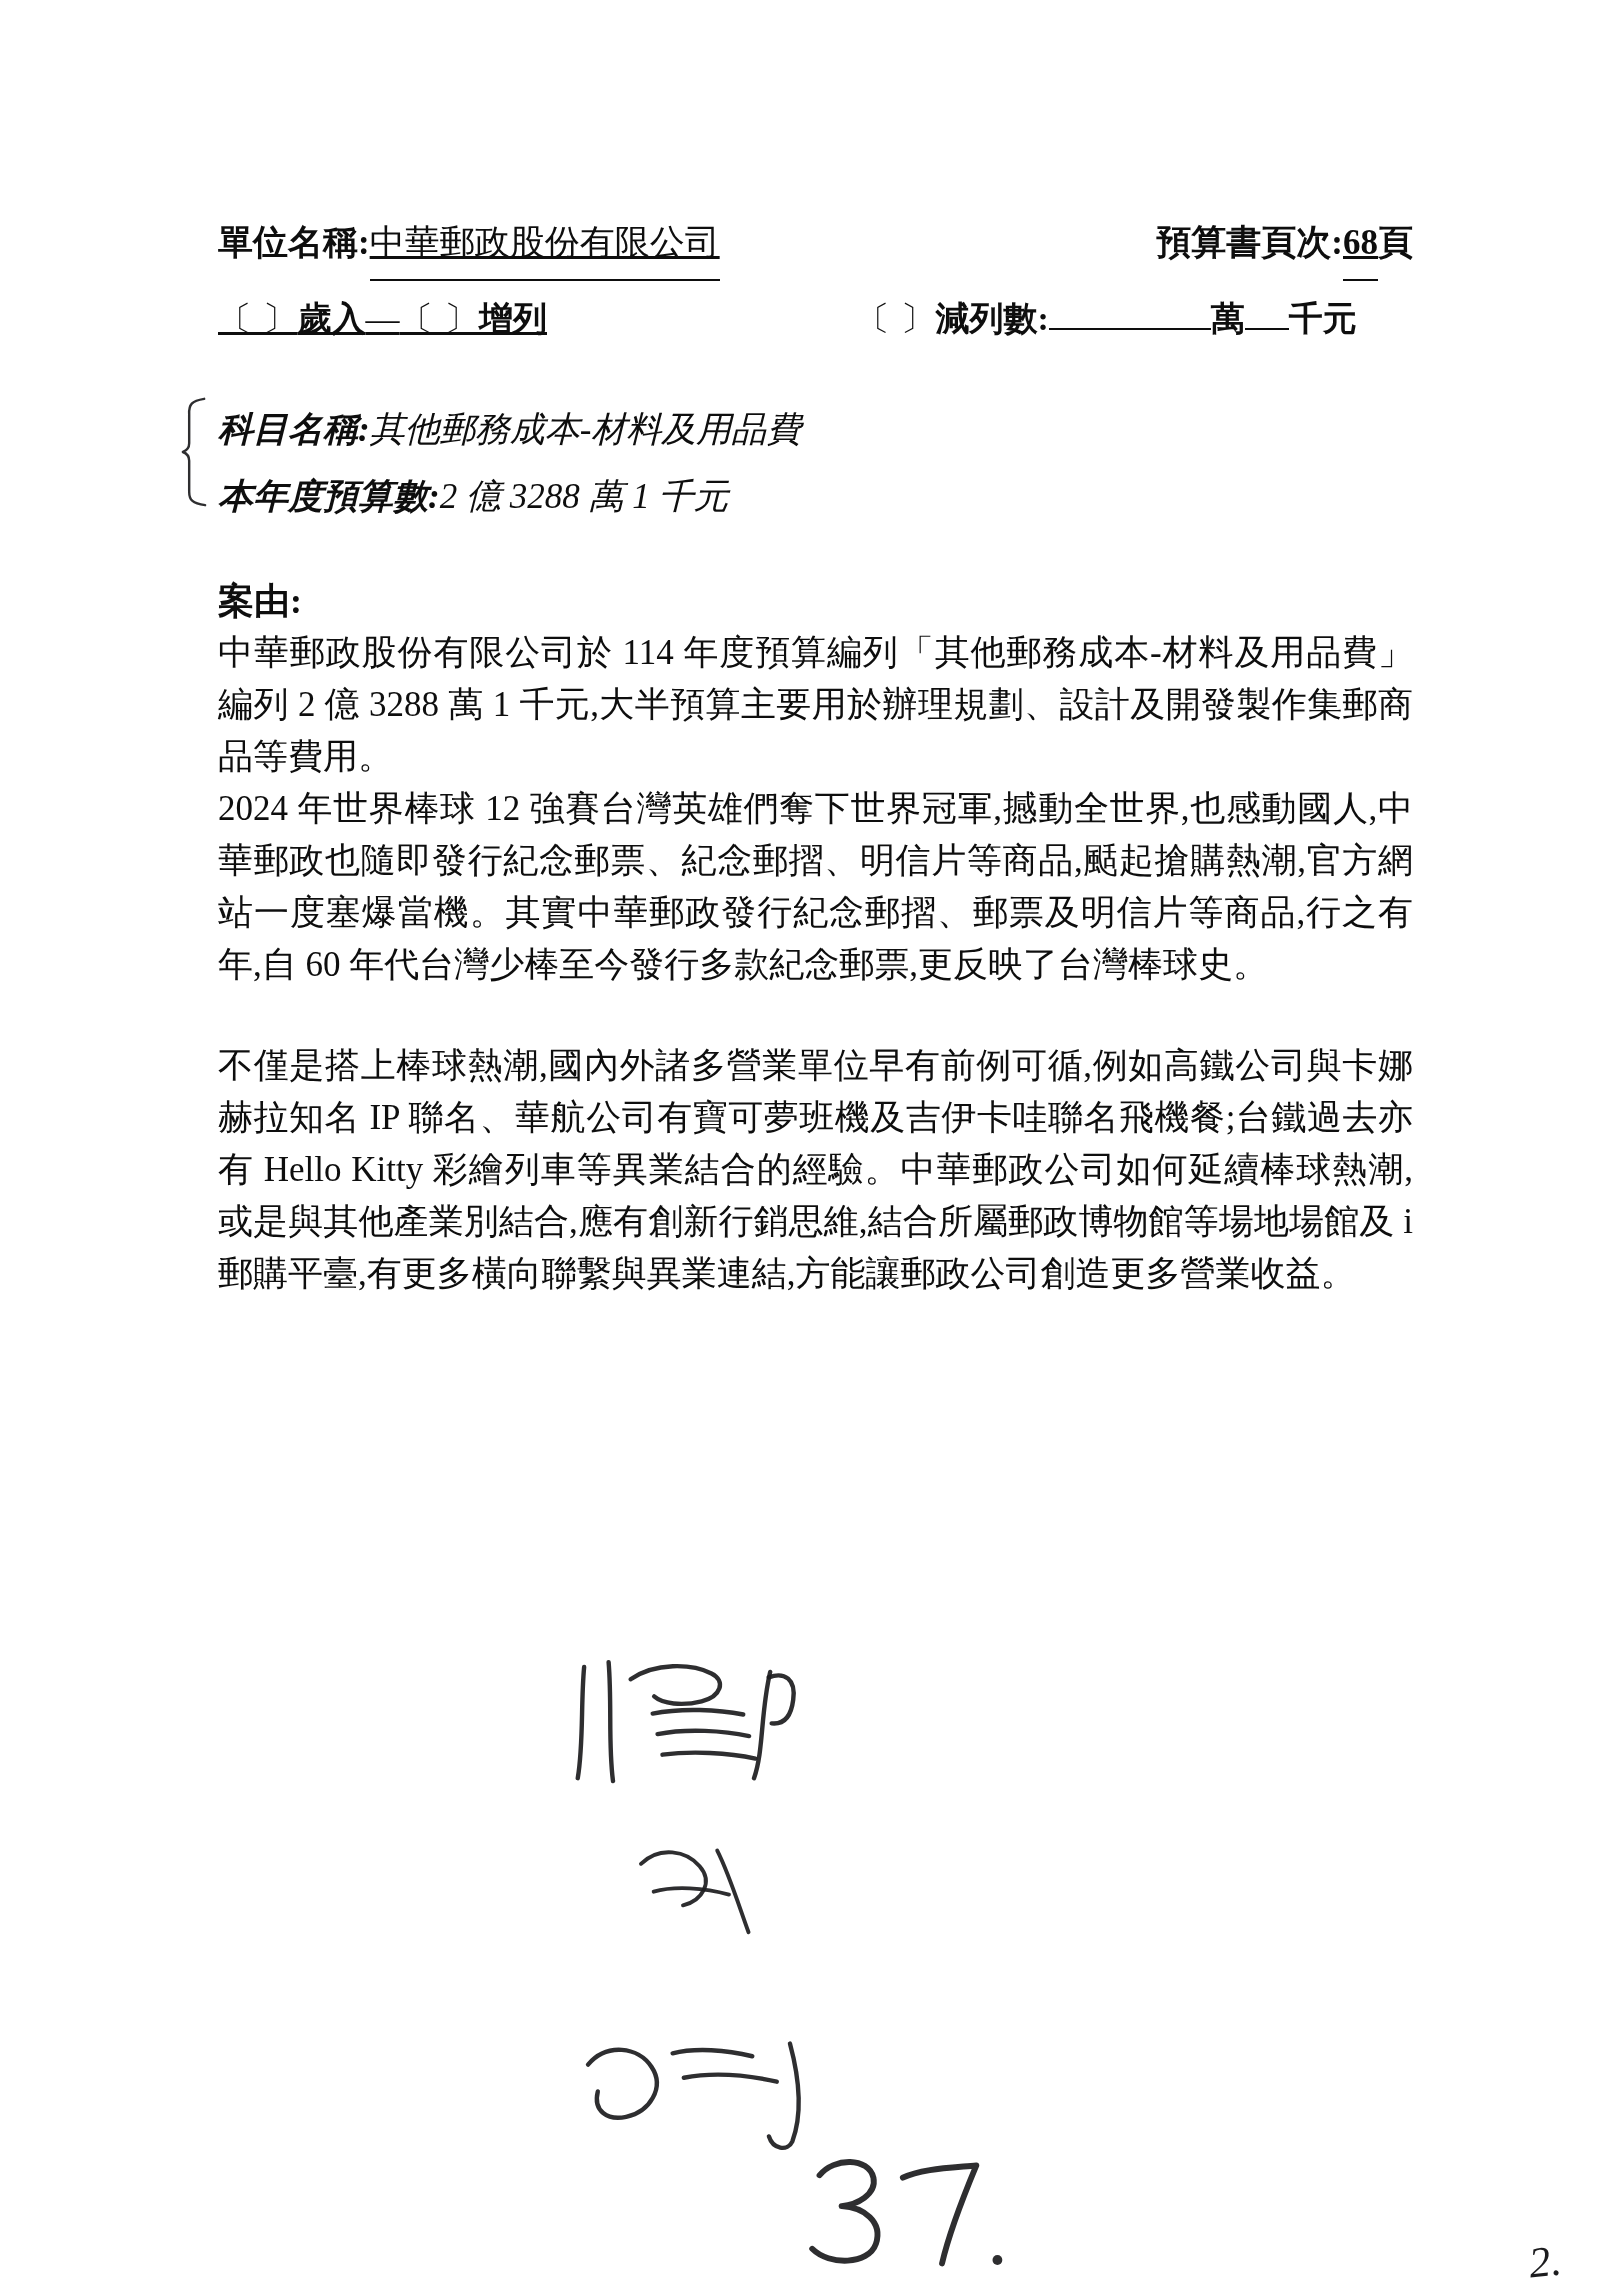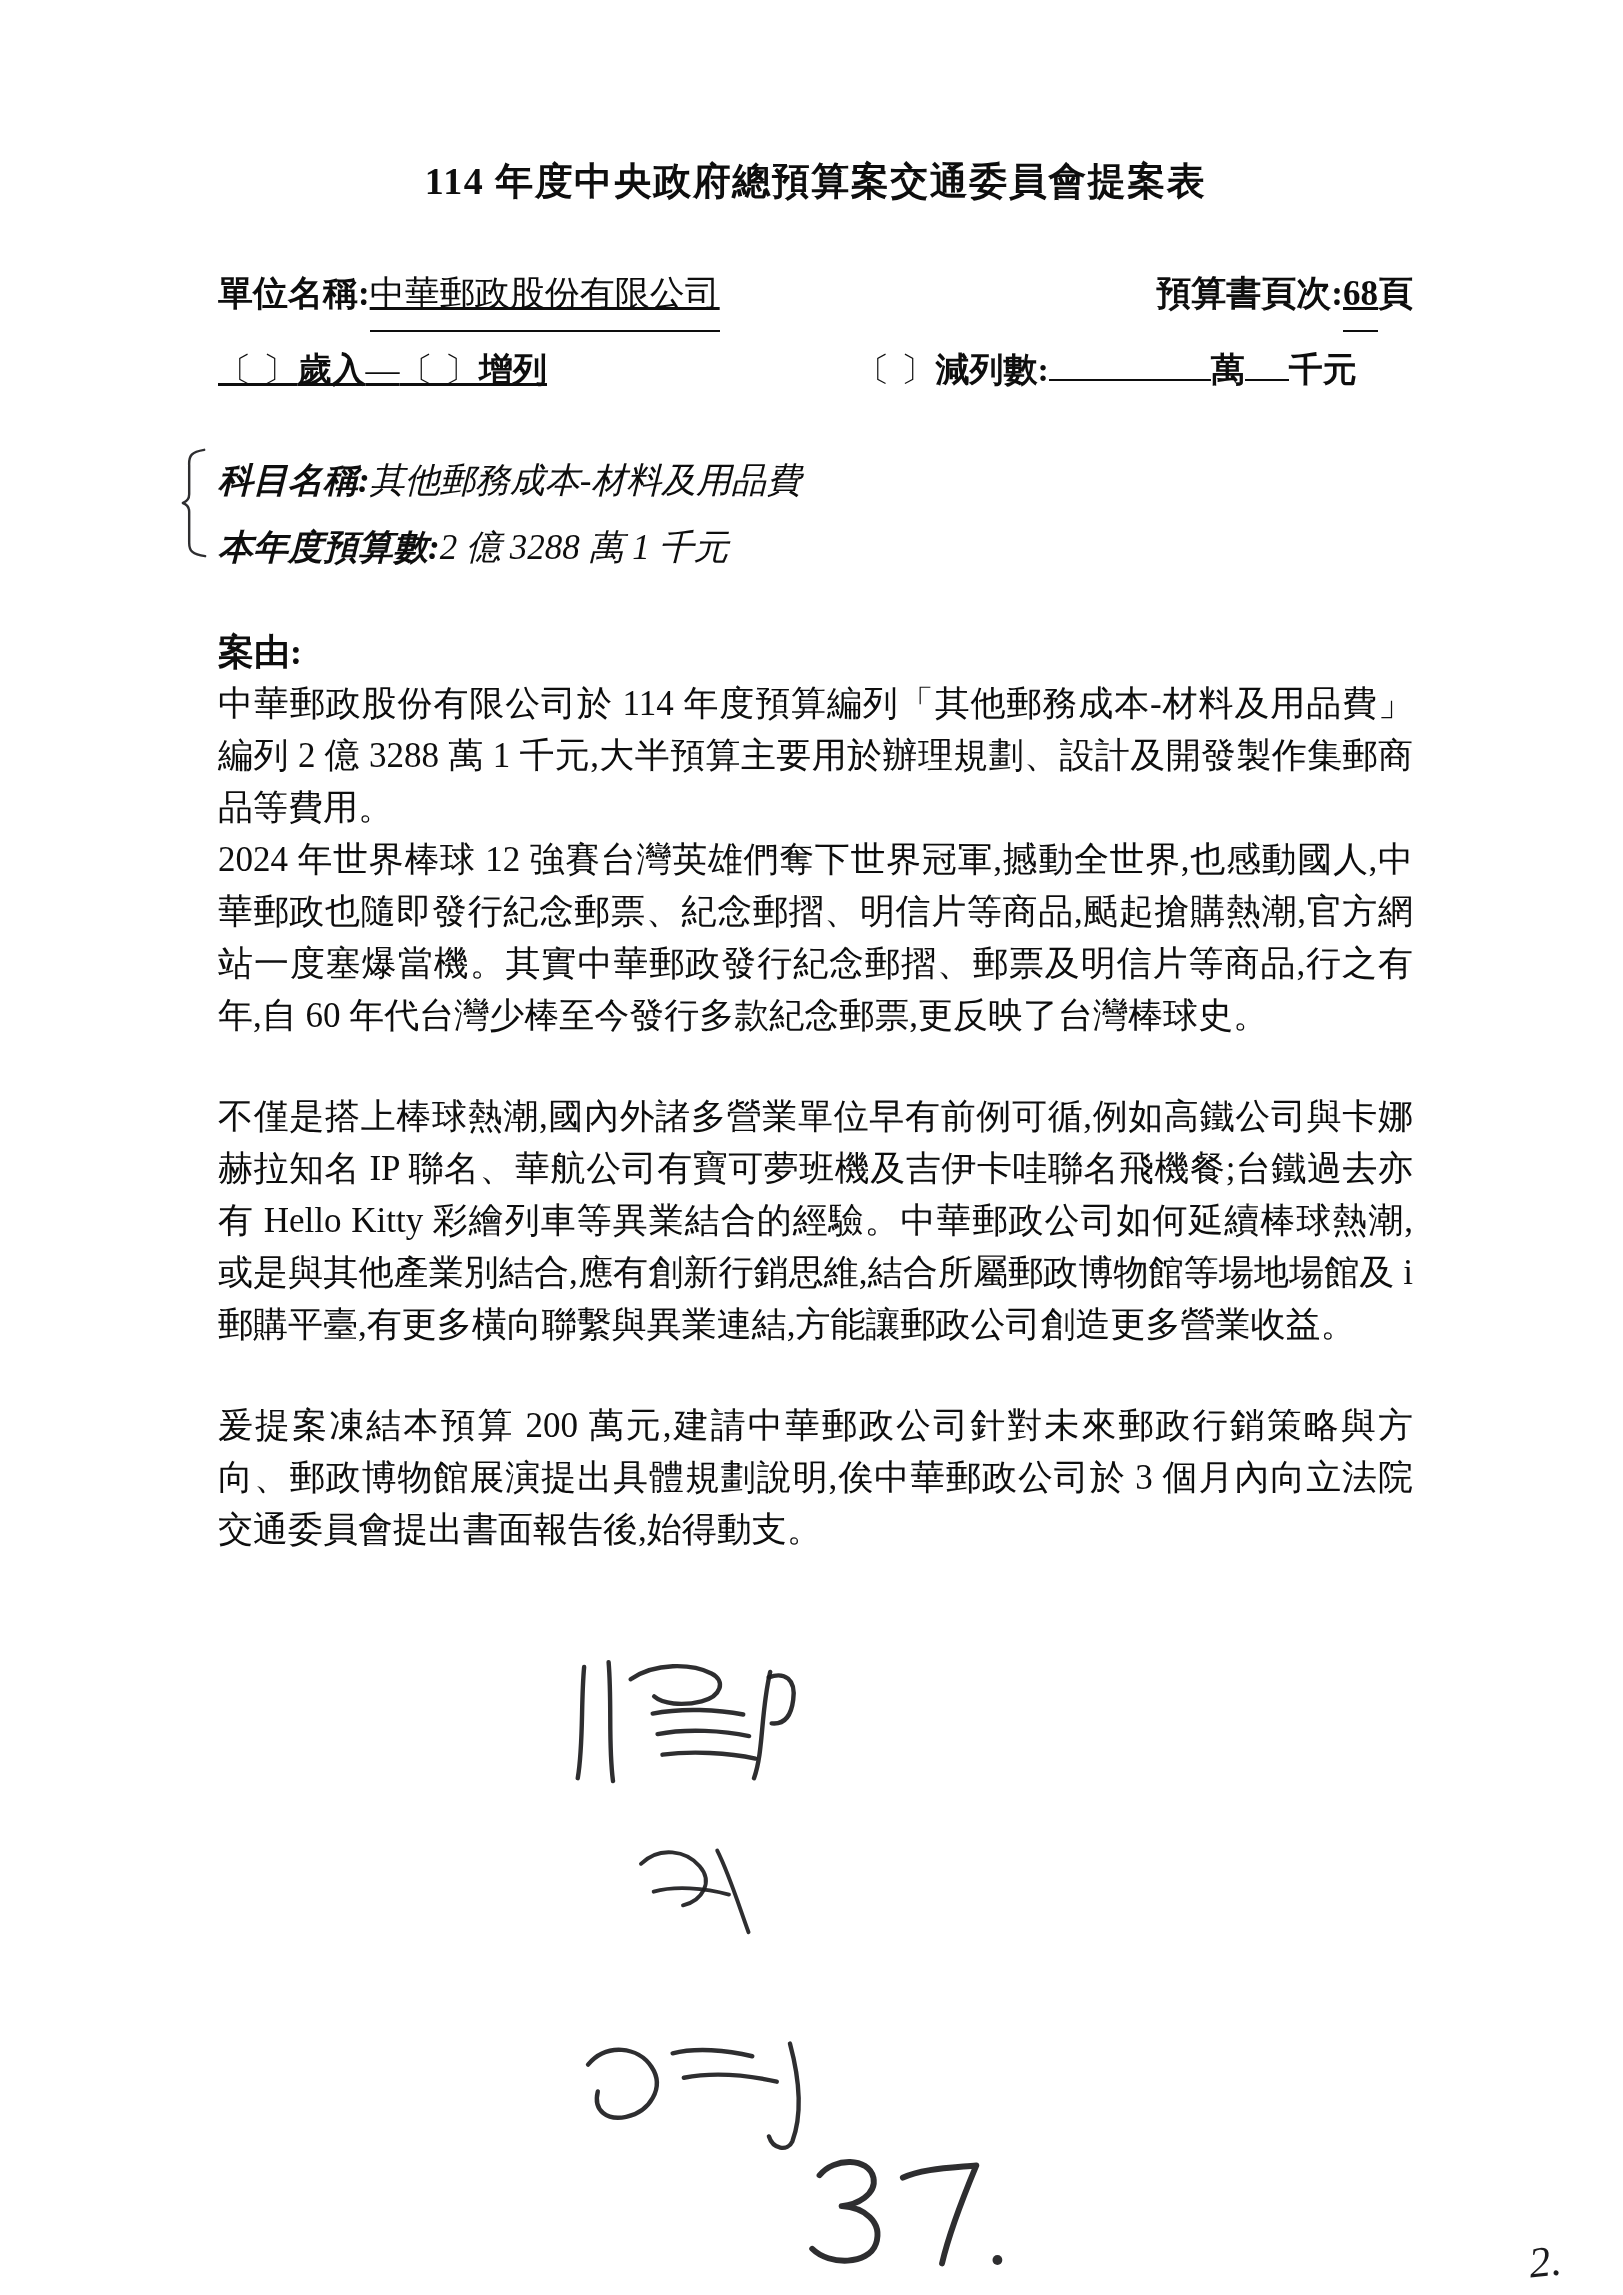--- a/index.html
+++ b/index.html
@@ -51,21 +51,20 @@
     position:absolute; left:1529px; top:2237px;
     font-size:43px; font-style:italic; transform:rotate(-6deg);
     color:#1c1c1e;
   }
 </style>
 </head>
 <body>
 
 <div class="page">
 
-  <div class="doc-title">114 年度中央政府總預算案交通委員會提案表</div>
 
   <div class="header-row">
     <div>
       <span class="b">單位名稱:</span><span class="u">中華郵政股份有限公司</span>
     </div>
     <div class="header-right">
       <span class="b">預算書頁次:</span><span class="u b">68</span><span class="b">頁</span>
     </div>
   </div>
 
@@ -93,21 +92,20 @@
       <span class="b">本年度預算數:</span><span>2 億 3288 萬 1 千元</span>
     </div>
   </div>
 
   <div class="case-section">
     <div class="case-heading">案由:</div>
     <div class="case-body">
       <p>中華郵政股份有限公司於 114 年度預算編列「其他郵務成本-材料及用品費」編列 2 億 3288 萬 1 千元,大半預算主要用於辦理規劃、設計及開發製作集郵商品等費用。</p>
       <p>2024 年世界棒球 12 強賽台灣英雄們奪下世界冠軍,撼動全世界,也感動國人,中華郵政也隨即發行紀念郵票、紀念郵摺、明信片等商品,颳起搶購熱潮,官方網站一度塞爆當機。其實中華郵政發行紀念郵摺、郵票及明信片等商品,行之有年,自 60 年代台灣少棒至今發行多款紀念郵票,更反映了台灣棒球史。</p>
       <p class="para-gap">不僅是搭上棒球熱潮,國內外諸多營業單位早有前例可循,例如高鐵公司與卡娜赫拉知名 IP 聯名、華航公司有寶可夢班機及吉伊卡哇聯名飛機餐;台鐵過去亦有 Hello Kitty 彩繪列車等異業結合的經驗。中華郵政公司如何延續棒球熱潮,或是與其他產業別結合,應有創新行銷思維,結合所屬郵政博物館等場地場館及 i 郵購平臺,有更多橫向聯繫與異業連結,方能讓郵政公司創造更多營業收益。</p>
-      <p class="para-gap">爰提案凍結本預算 200 萬元,建請中華郵政公司針對未來郵政行銷策略與方向、郵政博物館展演提出具體規劃說明,俟中華郵政公司於 3 個月內向立法院交通委員會提出書面報告後,始得動支。</p>
     </div>
   </div>
 
 
 </div>
 
 <div class="sig" style="left:567px; top:1645px;" role="img" aria-label="陳素月">
   <svg width="235" height="142" viewBox="0 0 480 290">
     <path class="ink" stroke-width="9" d="M35,45 C28,120 34,200 22,272"></path>
     <path class="ink" stroke-width="9" d="M85,35 C92,120 84,205 94,278"></path>

